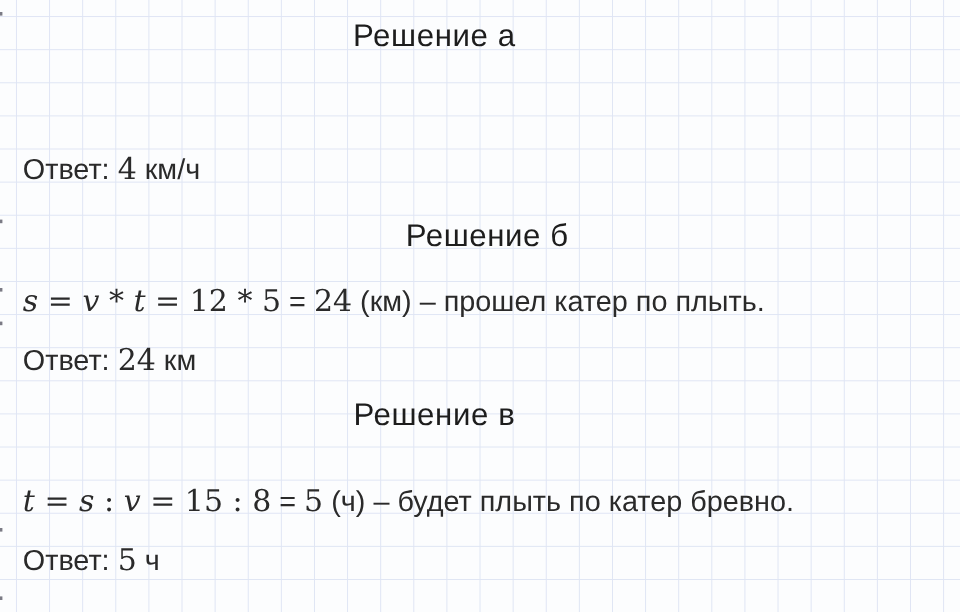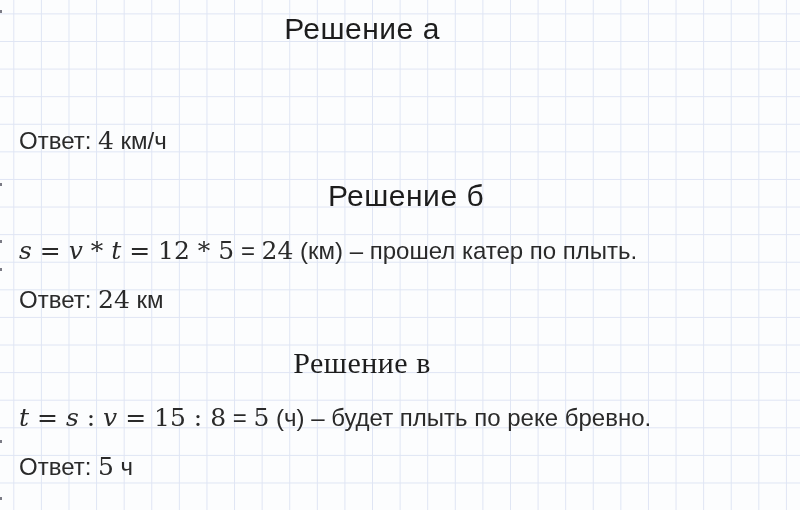--- a/index.html
+++ b/index.html
@@ -24,21 +24,21 @@
     background-position: 13.3px 13.4px;
   }
   .sol-title {
     position: absolute;
     left: 0;
     width: 724px;
     margin: 0;
     text-align: center;
     font-family: "Liberation Sans", sans-serif;
     font-weight: 400;
-    font-size: 30px;
+    font-size: 26px;
     line-height: 34px;
     color: #1d1d1d;
     letter-spacing: 0.5px;
   }
   .line {
     position: absolute;
     left: 19px;
     margin: 0;
     font-size: 24px;
     line-height: 32px;
@@ -58,21 +58,21 @@
     font-style: italic;
     font-size: 25px;
   }
   
   .t0 { top: 12px; }
   .f0 { top: 70px; }
   .a0 { top: 125px; }
   .t1 { top: 179px; margin-left: 44px; }
   .f1 { top: 235px; }
   .a1 { top: 284px; }
-  .t2 { top: 346px; font-family: Liberation Serif, serif; }
+  .t2 { top: 328px; }
   .f2 { top: 402px; }
   .a2 { top: 451px; }
   
   .speck {
     position: absolute;
     left: 0;
     width: 2px;
     height: 3px;
     background: #5a5a66;
     opacity: 0.8;
@@ -84,21 +84,21 @@
 <div class="page">
 
   <h2 class="sol-title t0">Решение а</h2>
   <p class="line a0"><span class="tx">Ответ: </span><span class="rm">4</span><span class="tx"> км/ч</span></p>
 
   <h2 class="sol-title t1">Решение б</h2>
   <p class="line f1"><span class="it">s</span><span class="rm"> = </span><span class="it">v</span><span class="rm"> * </span><span class="it">t</span><span class="rm"> = 12 * 5</span><span class="tx"> = </span><span class="rm">24</span><span class="tx"> (км) – прошел катер по плыть.</span></p>
   <p class="line a1"><span class="tx">Ответ: </span><span class="rm">24</span><span class="tx"> км</span></p>
 
   <h2 class="sol-title t2">Решение в</h2>
-  <p class="line f2"><span class="it">t</span><span class="rm"> = </span><span class="it">s</span><span class="rm"> : </span><span class="it">v</span><span class="rm"> = 15 : 8</span><span class="tx"> = </span><span class="rm">5</span><span class="tx"> (ч) – будет плыть по реке бревно.</span></p>
+  <p class="line f2"><span class="it">t</span><span class="rm"> = </span><span class="it">s</span><span class="rm"> : </span><span class="it">v</span><span class="rm"> = 15 : 8</span><span class="tx"> = </span><span class="rm">5</span><span class="tx"> (ч) – будет плыть по катер бревно.</span></p>
   <p class="line a2"><span class="tx">Ответ: </span><span class="rm">5</span><span class="tx"> ч</span></p>
 
   <div class="speck" style="top:10px"></div>
   <div class="speck" style="top:183px"></div>
   <div class="speck" style="top:240px"></div>
   <div class="speck" style="top:268px"></div>
   <div class="speck" style="top:440px"></div>
   <div class="speck" style="top:497px"></div>
 </div>
 

